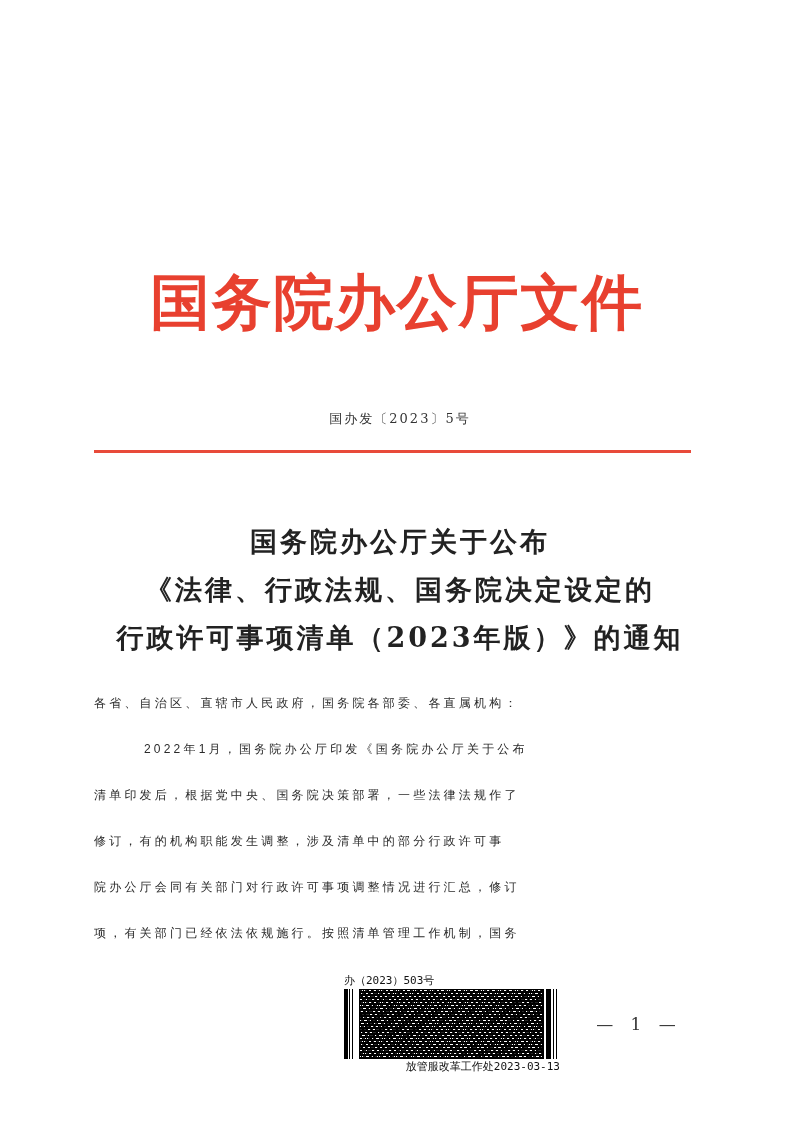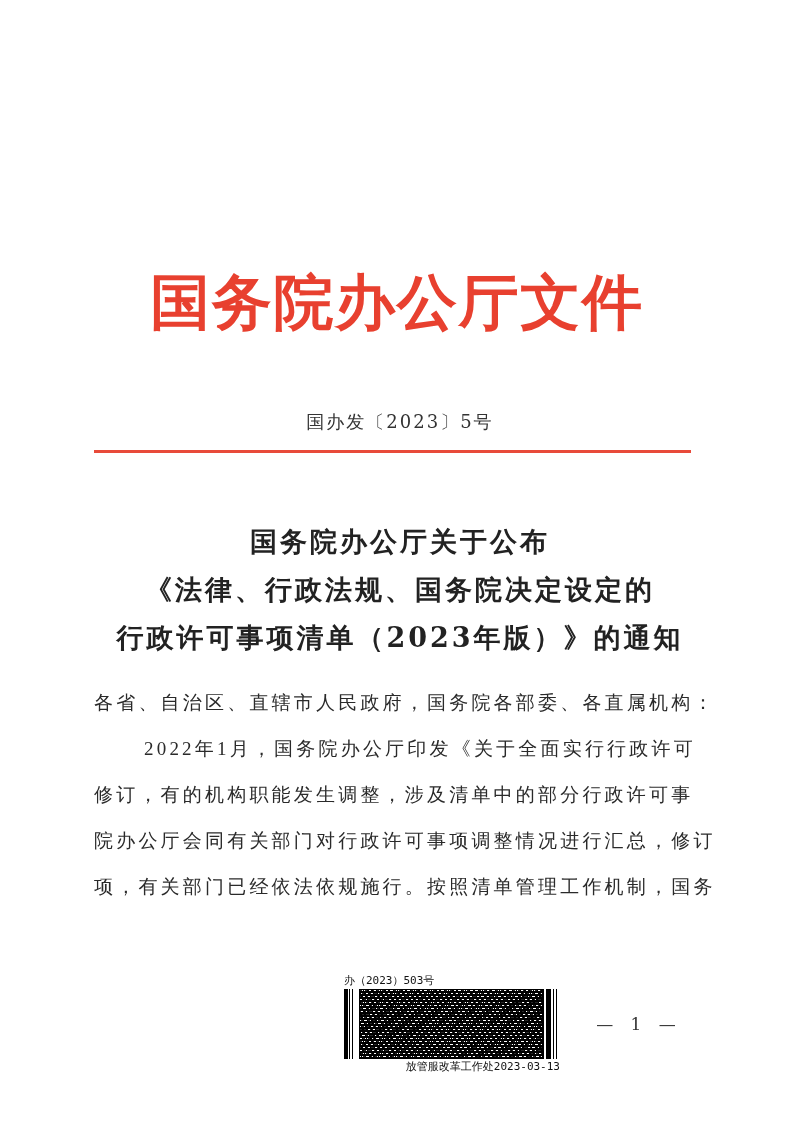--- a/index.html
+++ b/index.html
@@ -9,38 +9,38 @@
   .header-title {
     position: absolute; left: 150px; top: 262px; width: 490px; height: 80px;
     display: flex; justify-content: space-between; align-items: center;
     color: #e8402f; font-family: "DejaVu Serif", serif; font-size: 60px; font-weight: bold;
     line-height: 80px;
   }
   .header-title span { display: inline-block; width: 58px; text-align: center; }
 
   .doc-number {
     position: absolute; left: 0; top: 410px; width: 800px; text-align: center;
-    font-family: "DejaVu Serif", serif; font-size: 18px; color: #333333; letter-spacing: 2px;
+    font-family: "DejaVu Serif", serif; font-size: 13px; color: #333333; letter-spacing: 2px;
     padding-left: 0;
   }
   .red-rule {
     position: absolute; left: 94px; top: 450px; width: 597px; height: 3px;
     background: #e84a3a;
   }
 
   .doc-title {
     position: absolute; left: 0; top: 518px; width: 800px;
     font-family: "DejaVu Serif", serif; font-weight: bold; color: #222222;
     font-size: 27px; text-align: center;
   }
   .doc-title .line { height: 48px; line-height: 48px; letter-spacing: 3px; }
 
   .body-text {
     position: absolute; left: 94px; top: 680px; width: 600px;
-    font-family: Liberation Serif, serif; font-size: 19px; color: #2a2a2a;
+    font-family: Liberation Sans, sans-serif; font-size: 12px; color: #2a2a2a;
   }
   .body-text .line { height: 46px; line-height: 46px; letter-spacing: 3.2px; white-space: nowrap; }
   .body-text .indent { padding-left: 50px; }
 
   .page-number {
     position: absolute; left: 594px; top: 1014px; width: 90px; text-align: center;
     font-family: "DejaVu Serif", serif; font-size: 17px; color: #333333; letter-spacing: 6px;
   }
 
   .barcode-block { position: absolute; left: 304px; top: 974px; width: 216px; height: 110px; margin-left: 40px; }
@@ -89,21 +89,22 @@
   <div class="red-rule"></div>
 
   <div class="doc-title">
     <div class="line">国务院办公厅关于公布</div>
     <div class="line">《法律、行政法规、国务院决定设定的</div>
     <div class="line">行政许可事项清单（2023年版）》的通知</div>
   </div>
 
   <div class="body-text">
     <div class="line">各省、自治区、直辖市人民政府，国务院各部委、各直属机构：</div>
-    <div class="line indent">2022年1月，国务院办公厅印发《关于全面实行行政许可</div>
+    <div class="line indent">2022年1月，国务院办公厅印发《国务院办公厅关于公布</div>
+    <div class="line">清单印发后，根据党中央、国务院决策部署，一些法律法规作了</div>
     <div class="line">修订，有的机构职能发生调整，涉及清单中的部分行政许可事</div>
     <div class="line">院办公厅会同有关部门对行政许可事项调整情况进行汇总，修订</div>
     <div class="line">项，有关部门已经依法依规施行。按照清单管理工作机制，国务</div>
   </div>
 
   <div class="barcode-block">
     <div class="barcode-caption">办（2023）503号</div>
     <div class="barcode">
       <div class="start"></div>
       <div class="pattern"></div>

